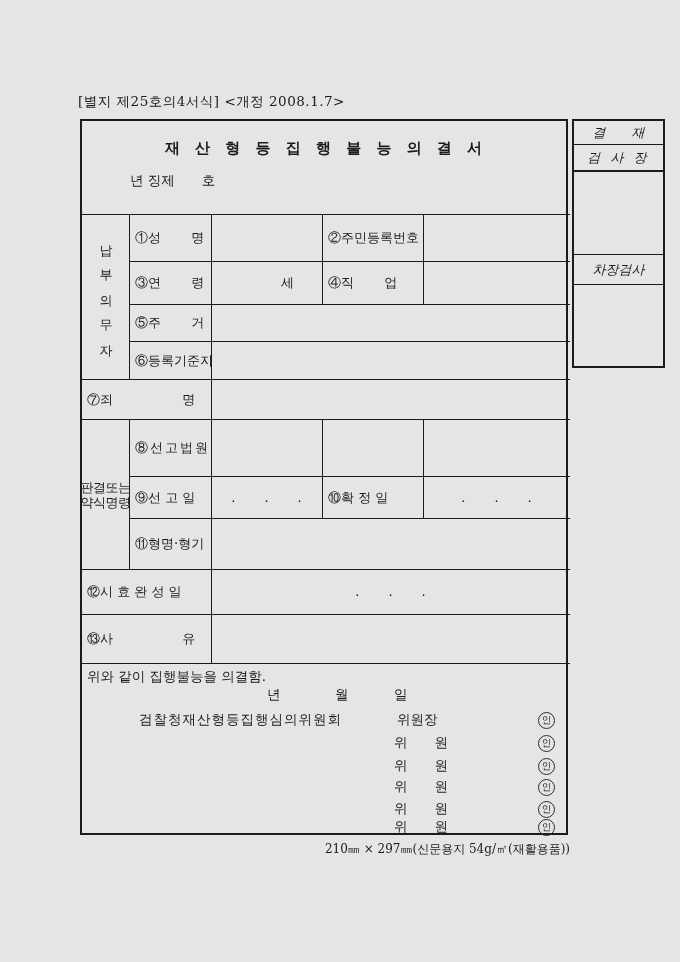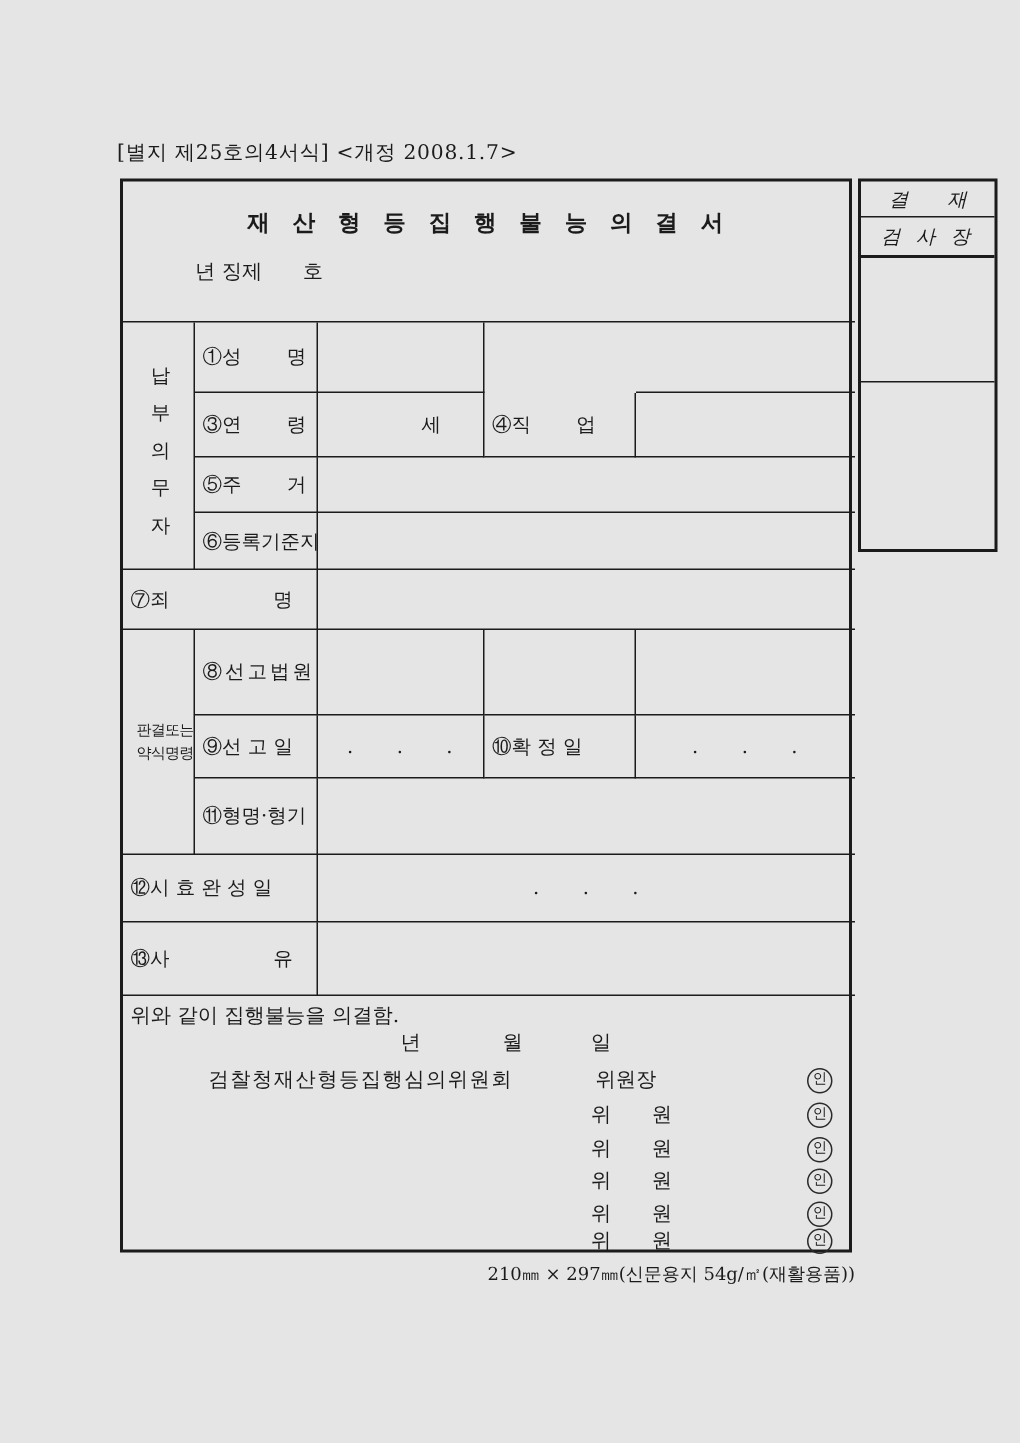--- a/index.html
+++ b/index.html
@@ -26,21 +26,21 @@
   .doc-title {
     position:absolute; left:0; top:18px; width:100%;
     text-align:center; font-weight:bold; font-size:15px; letter-spacing:5px; white-space:pre;
   }
   .case-line { position:absolute; left:48px; top:51px; font-size:13.5px; white-space:pre; }
   .v-label {
     writing-mode:vertical-rl; text-orientation:upright;
     justify-content:center; letter-spacing:12px; font-size:13px;
     display:flex; align-items:center;
   }
-  .group-small { flex-direction:column; justify-content:center; align-items:flex-end; font-size:10px; line-height:15px; letter-spacing:-0.5px; }
+  .group-small { flex-direction:column; justify-content:center; align-items:center; font-size:13px; line-height:15px; letter-spacing:-0.5px; }
   .dots { justify-content:center; letter-spacing:1px; }
   .age-val { justify-content:flex-end; padding-right:28px; }
   
   .bottom-cell { position:absolute; left:0; top:543px; width:488px; height:173px; }
   .b-line { position:absolute; font-size:13.5px; white-space:pre; height:18px; display:flex; align-items:center; }
   .seal {
     display:inline-flex; justify-content:center; align-items:center;
     width:17px; height:17px; border:1.2px solid #2a2a2a; border-radius:50%;
     font-size:9.5px; letter-spacing:0; line-height:1;
   }
@@ -71,20 +71,21 @@
 
     <div class="title-block">
       <div class="doc-title">재 산 형 등 집 행 불 능 의 결 서</div>
       <div class="case-line">년 징제　　호</div>
     </div>
 
     <div class="cell v-label br bb" style="left:0;top:94px;width:48px;height:165px;">납부의무자</div>
 
     <div class="cell label-cell br bb" style="left:48px;top:94px;width:82px;height:47px;">①성　　 명</div>
     <div class="cell br bb" style="left:130px;top:94px;width:111px;height:47px;"></div>
+    <div class="cell label-cell br bb" style="left:241px;top:94px;width:101px;height:47px;">②주민등록번호</div>
     <div class="cell bb" style="left:342px;top:94px;width:146px;height:47px;"></div>
 
     <div class="cell label-cell br bb" style="left:48px;top:141px;width:82px;height:43px;">③연　　 령</div>
     <div class="cell age-val br bb" style="left:130px;top:141px;width:111px;height:43px;">세</div>
     <div class="cell label-cell br bb" style="left:241px;top:141px;width:101px;height:43px;">④직　　 업</div>
     <div class="cell bb" style="left:342px;top:141px;width:146px;height:43px;"></div>
 
     <div class="cell label-cell br bb" style="left:48px;top:184px;width:82px;height:37px;">⑤주　　 거</div>
     <div class="cell bb" style="left:130px;top:184px;width:358px;height:37px;"></div>
 
@@ -155,18 +156,19 @@
       <div class="b-line" style="left:456px;top:154px;">
         <span class="seal">인</span>
       </div>
     </div>
   </div>
 
   <div class="approval">
     <div class="ap-row ap-head">결　　재</div>
     <div class="ap-row ap-r1">검 사 장</div>
     <div class="ap-row ap-sp1"></div>
+    <div class="ap-row ap-r2">차장검사</div>
     <div class="ap-row ap-sp2"></div>
   </div>
 
   <div class="paper-note">210㎜ × 297㎜(신문용지 54g/㎡(재활용품))</div>
 
 </div>
 
 </body></html>

